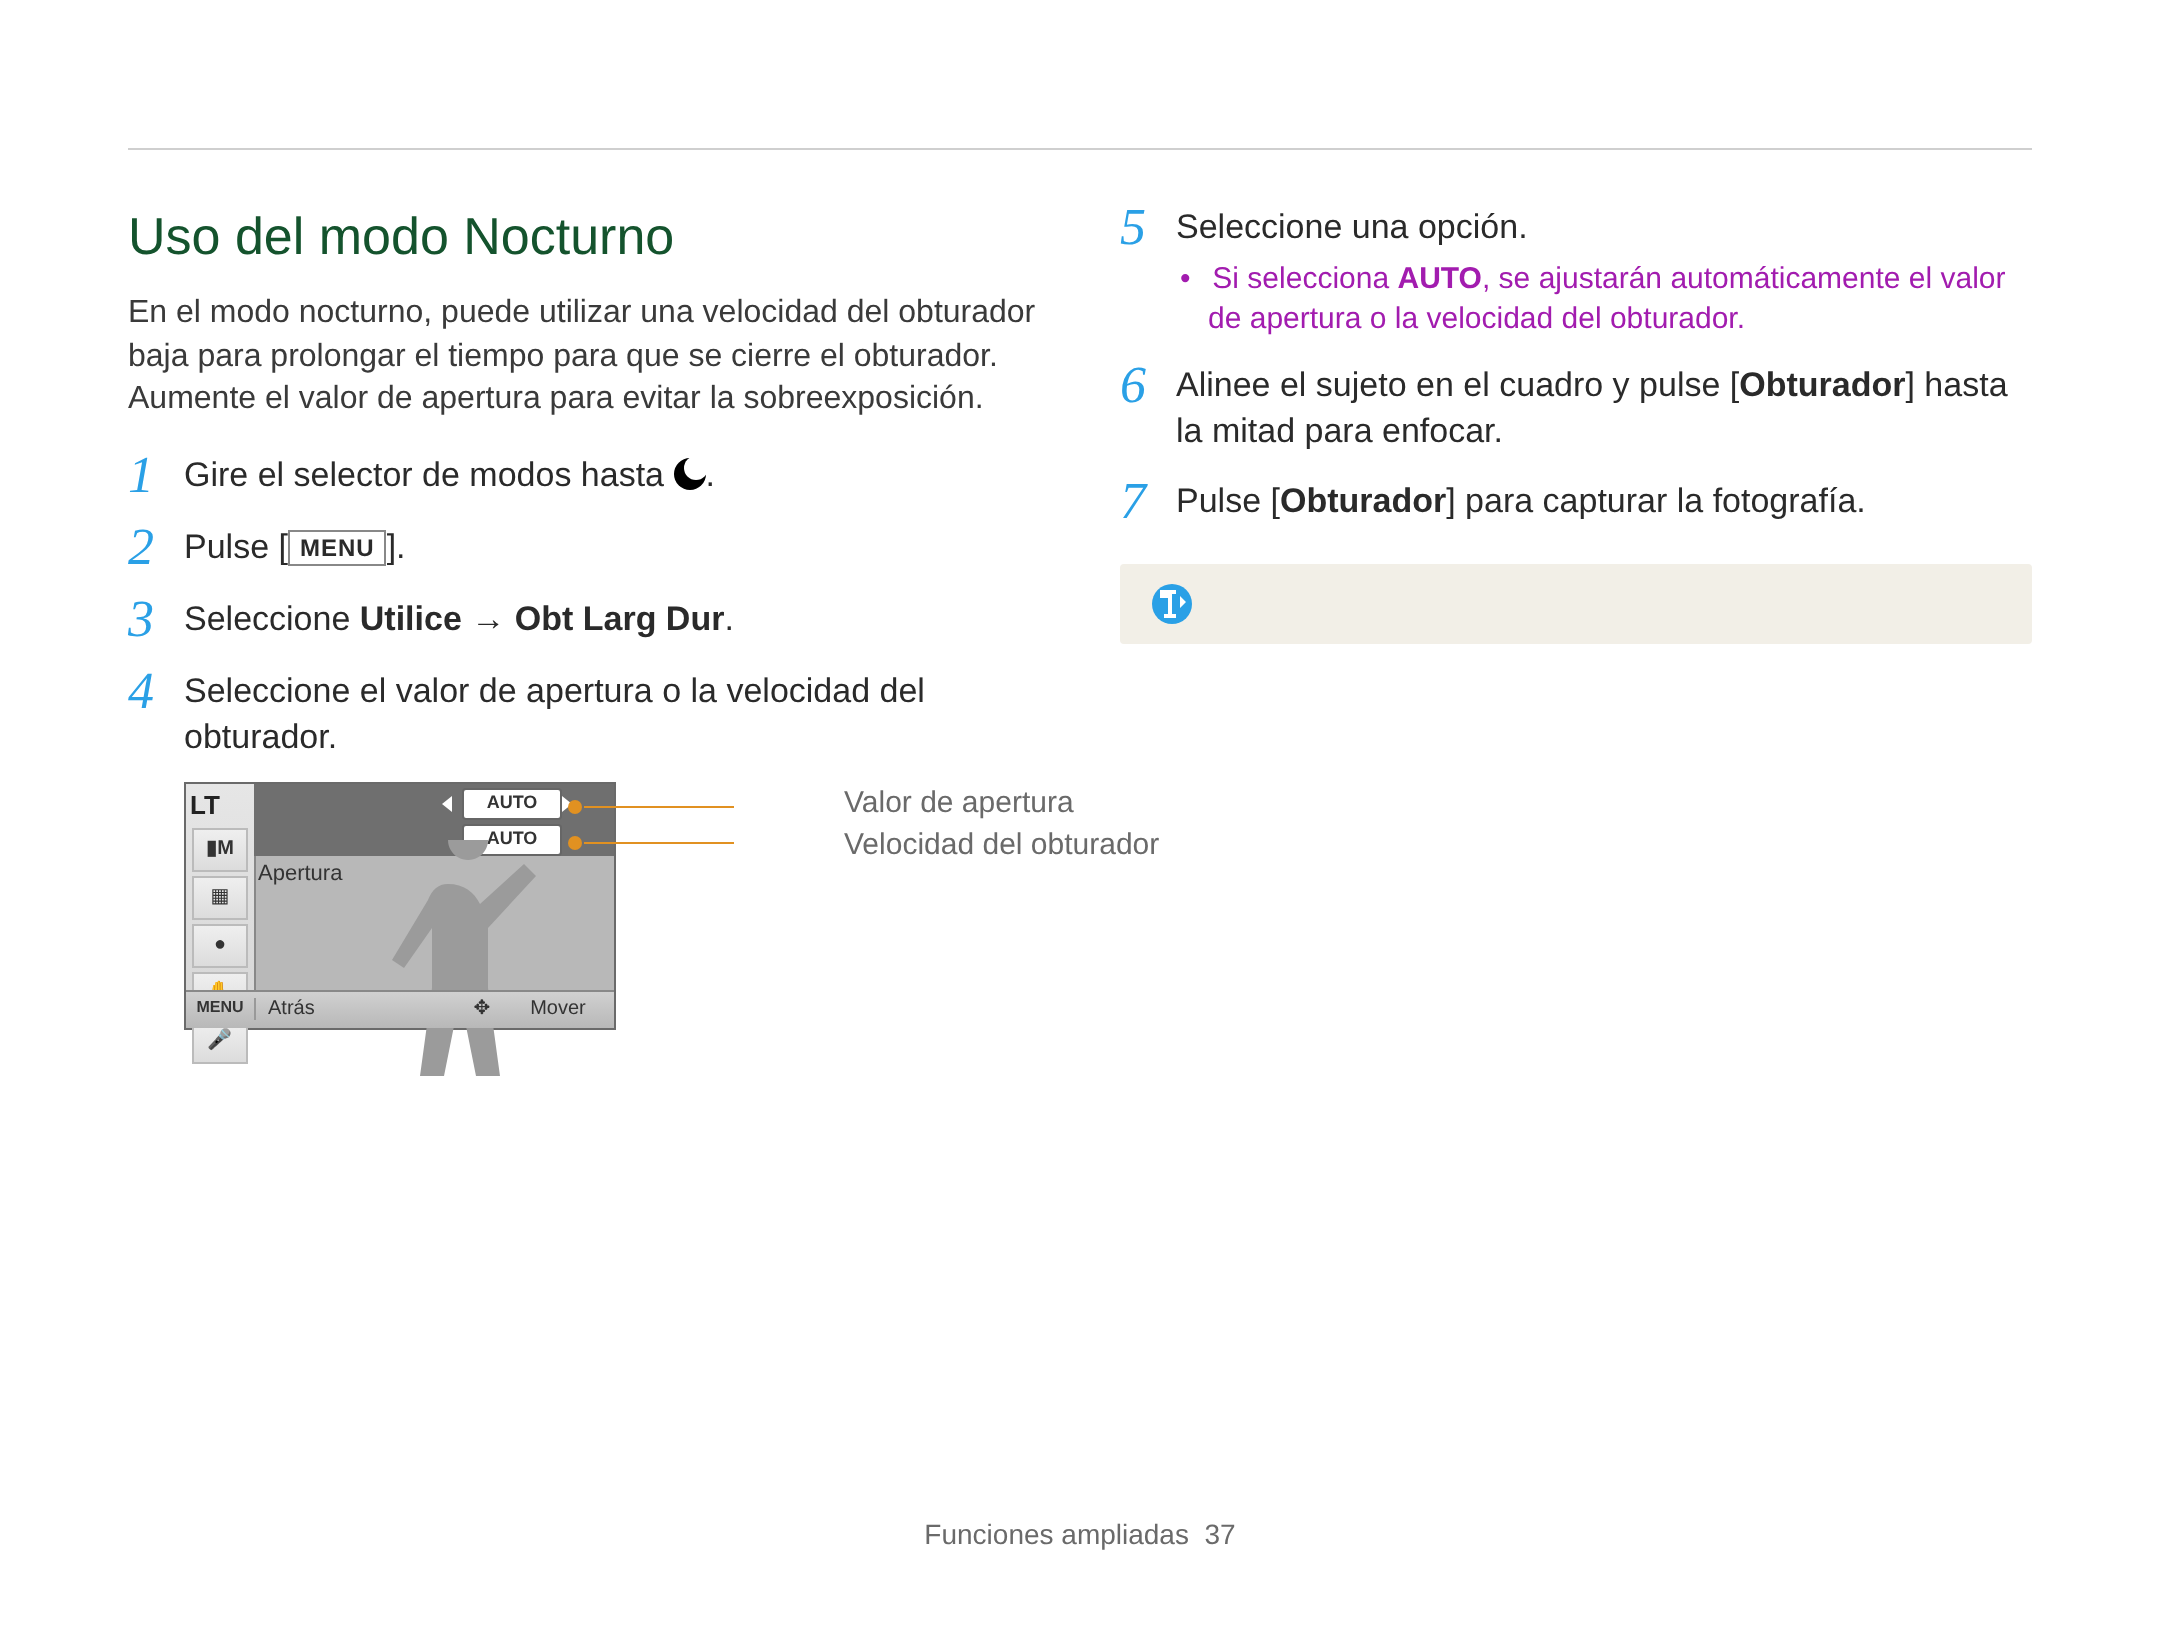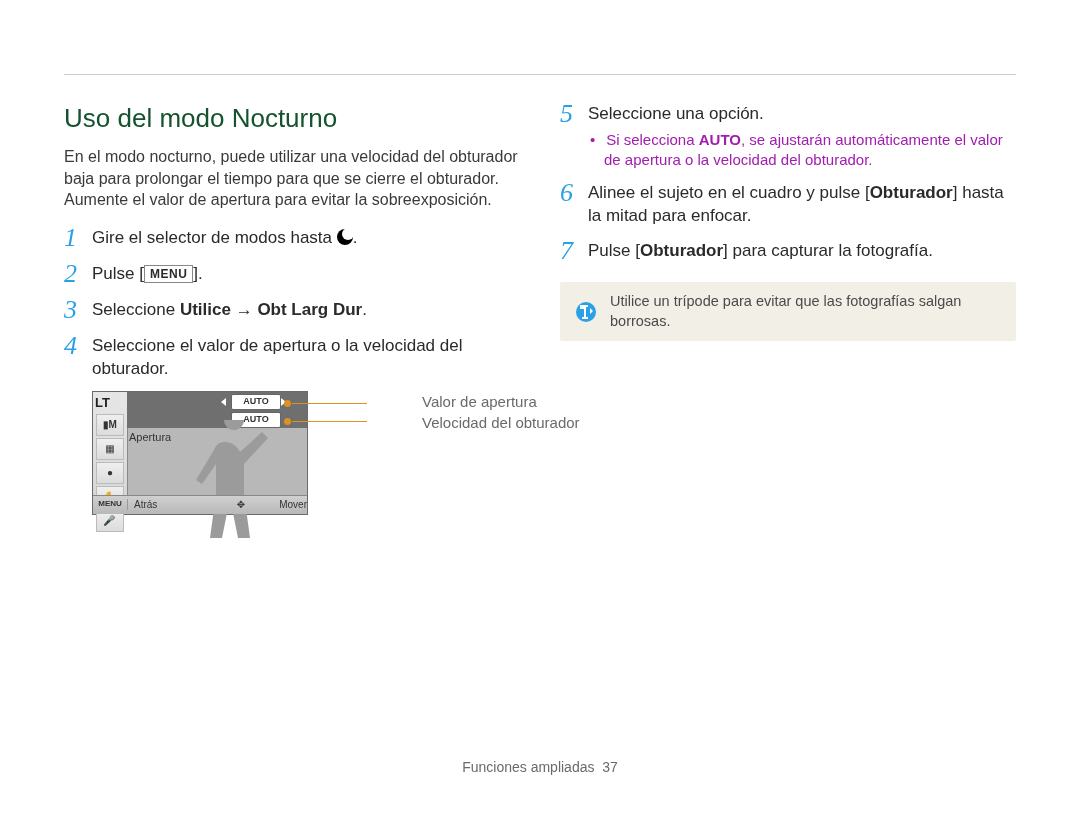--- a/index.html
+++ b/index.html
@@ -187,21 +187,21 @@
   .lcd .silhouette svg{display:block;}
   .lcd .bottombar{
     position:absolute;left:0;right:0;bottom:0;height:18px;
     background:linear-gradient(#d0d0d0,#b8b8b8);
     border-top:1px solid #888;
     font-size:10px;color:#333;display:flex;align-items:center;
   }
   .lcd .bb-menu{width:34px;text-align:center;font-weight:700;font-size:8px;border-right:1px solid #999;}
   .lcd .bb-left{flex:1;padding-left:6px;}
   .lcd .bb-nav{width:16px;text-align:center;}
-  .lcd .bb-right{width:56px;text-align:right;padding-left:2px;}
+  .lcd .bb-right{width:56px;text-align:center;padding-left:2px;}
 
   .callouts {
     margin-left: 18px;
     font-size: 15px;
     color: #6a6a6a;
     line-height: 1.4;
     padding-top:0;
   }
   .callout-dot {
     display:inline-block;width:7px;height:7px;border-radius:50%;background:#e19121;
@@ -327,21 +327,20 @@
           </span>
         </li>
       </ul>
 
       <div class="note-box">
         <span class="note-icon">
           <svg width="20" height="20" viewBox="0 0 20 20">
               <path fill="#fff" d="M4 3 l8 0 l0 2 l-2 0 l0 10 l2 0 l0 2 l-6 0 l0 -2 l2 0 l0 -8 l-4 0 z M14 6 l3 3 l-3 3 z"></path>
             </svg>
         </span>
-        <span class="note-text">Utilice un trípode para evitar que las fotografías salgan borrosas.</span>
       </div>
     </div>
   </div>
 
   <div class="footer">
     <span>Funciones ampliadas</span>&nbsp;
     <span>37</span>
   </div>
 </div>
 

